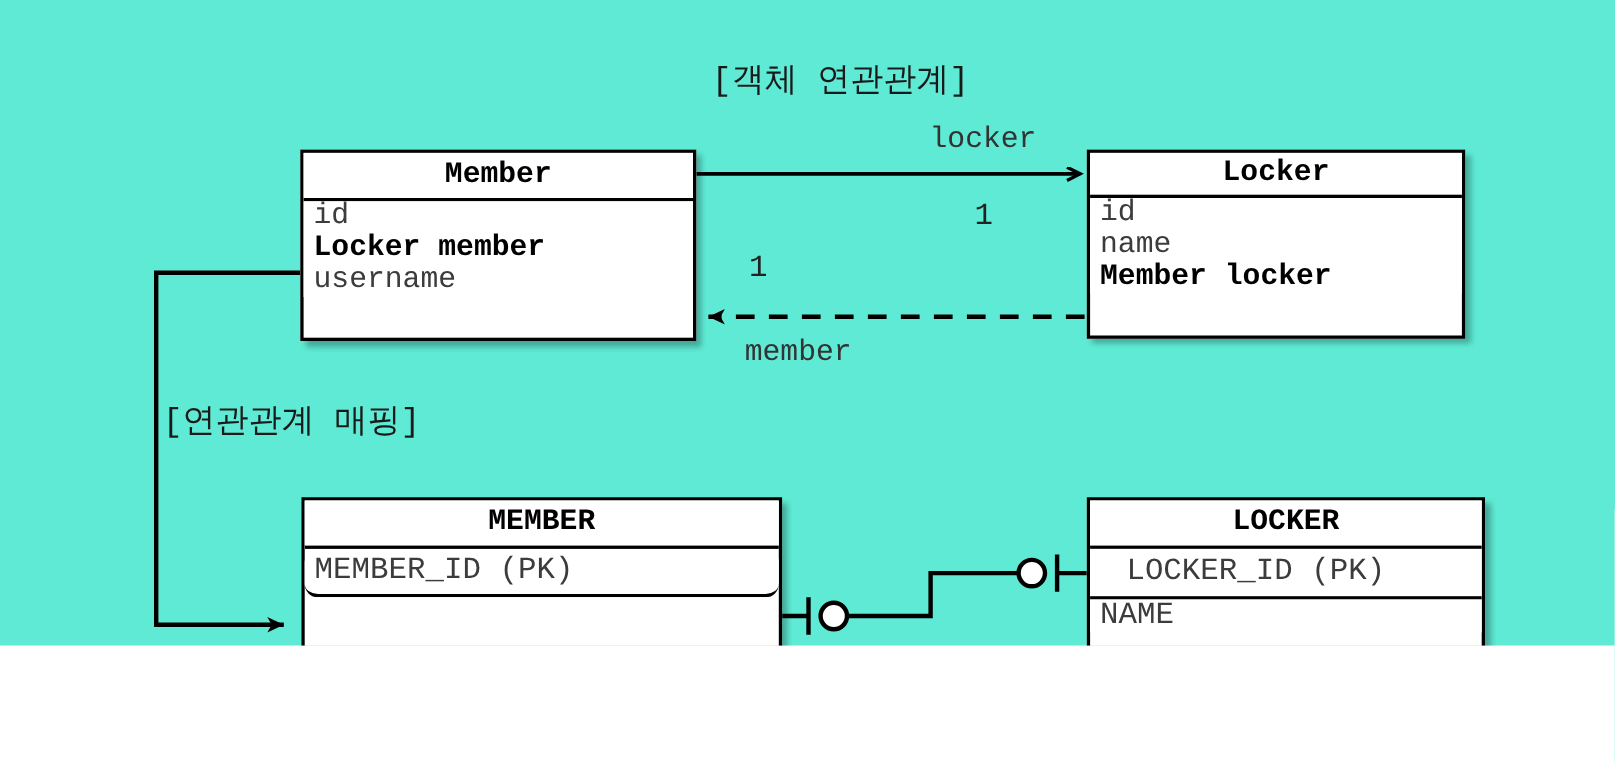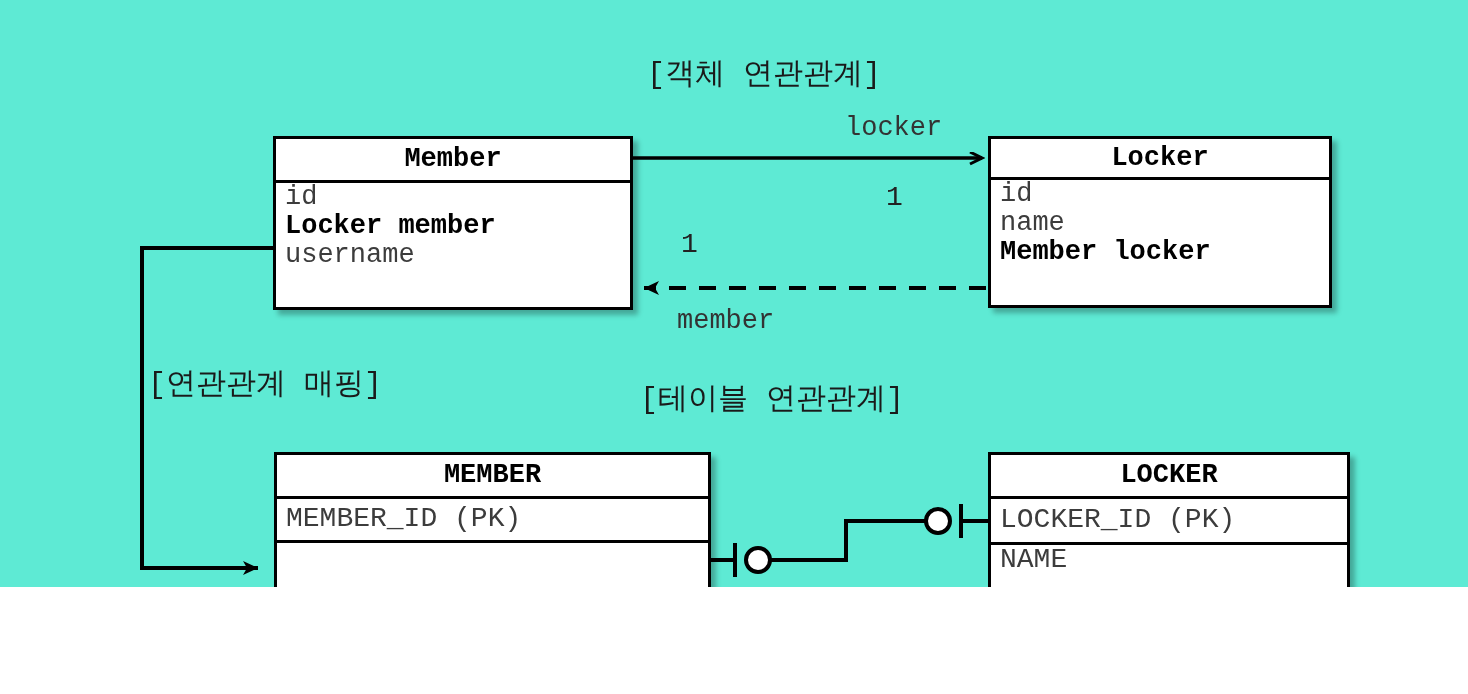--- a/index.html
+++ b/index.html
@@ -60,22 +60,22 @@
   #class-member .band.head { height: 44px; }
   #class-locker .band.head { height: 41px; }
 
   
   #table-member { left: 274px; top: 452px; width: 437px; height: 178px; }
   #table-locker { left: 988px; top: 452px; width: 362px; height: 148px; }
   #table-member .title, #table-locker .title { font-size: 27px; }
   #table-member .attr,  #table-locker .attr  { font-size: 28px; }
   #table-member .band.head { height: 44px; }
   #table-locker .band.head { height: 44px; }
-  #table-member .band.mid  { height: 44px; }
-  #table-locker .band.mid  { height: 46px; }
+  #table-member .band.mid  { height: 44px; border-radius: 12px; }
+  #table-locker .band.mid  { height: 46px; padding-left: 24px; }
 
   
   .label {
     position: absolute;
     color: #1a1a1a;
     white-space: nowrap;
     line-height: 1;
     z-index: 6;
   }
   .label.kr       { font-size: 30px; }
@@ -145,21 +145,20 @@
       <line x1="961" y1="504" x2="961" y2="538" stroke="#000000" stroke-width="4"></line>
 
       <line x1="961" y1="521" x2="988" y2="521" stroke="#000000" stroke-width="4"></line>
     </g>
   </svg>
 
   <div class="label kr" id="lbl-object-rel">[객체 연관관계]</div>
 
   <div class="label kr" id="lbl-map-rel">[연관관계 매핑]</div>
 
-  <div class="label kr" id="lbl-table-rel">[테이블 연관관계]</div>
 
   <div class="label edge" id="lbl-locker">locker</div>
 
   <div class="label mult" id="lbl-mult-right">1</div>
 
   <div class="label mult" id="lbl-mult-left">1</div>
 
   <div class="label edge" id="lbl-member">member</div>
 
   <div class="box" id="class-member">

